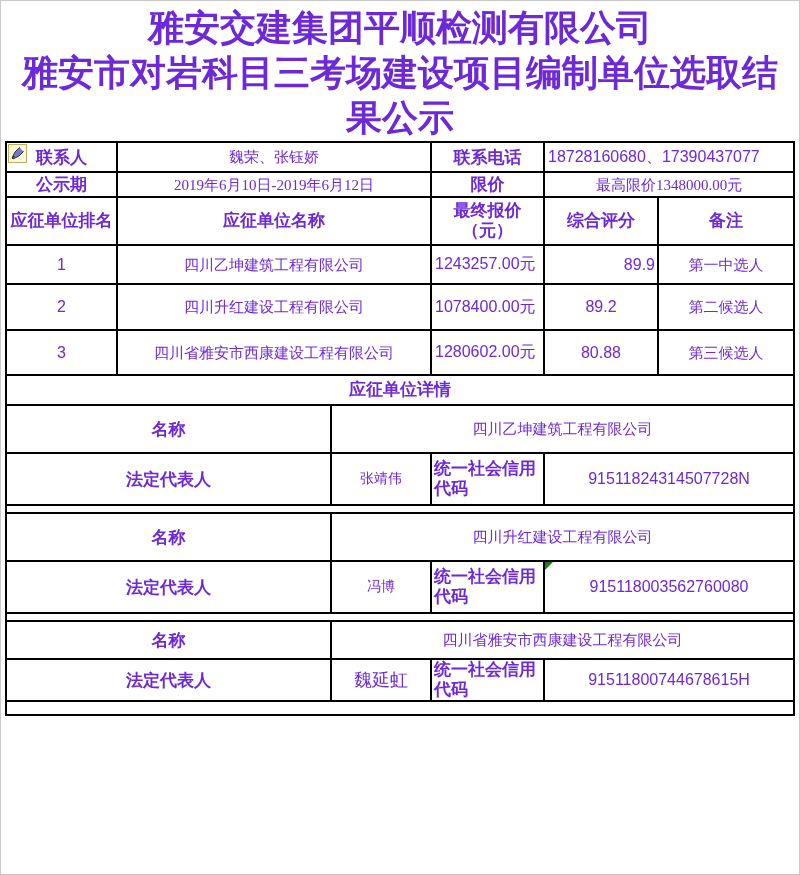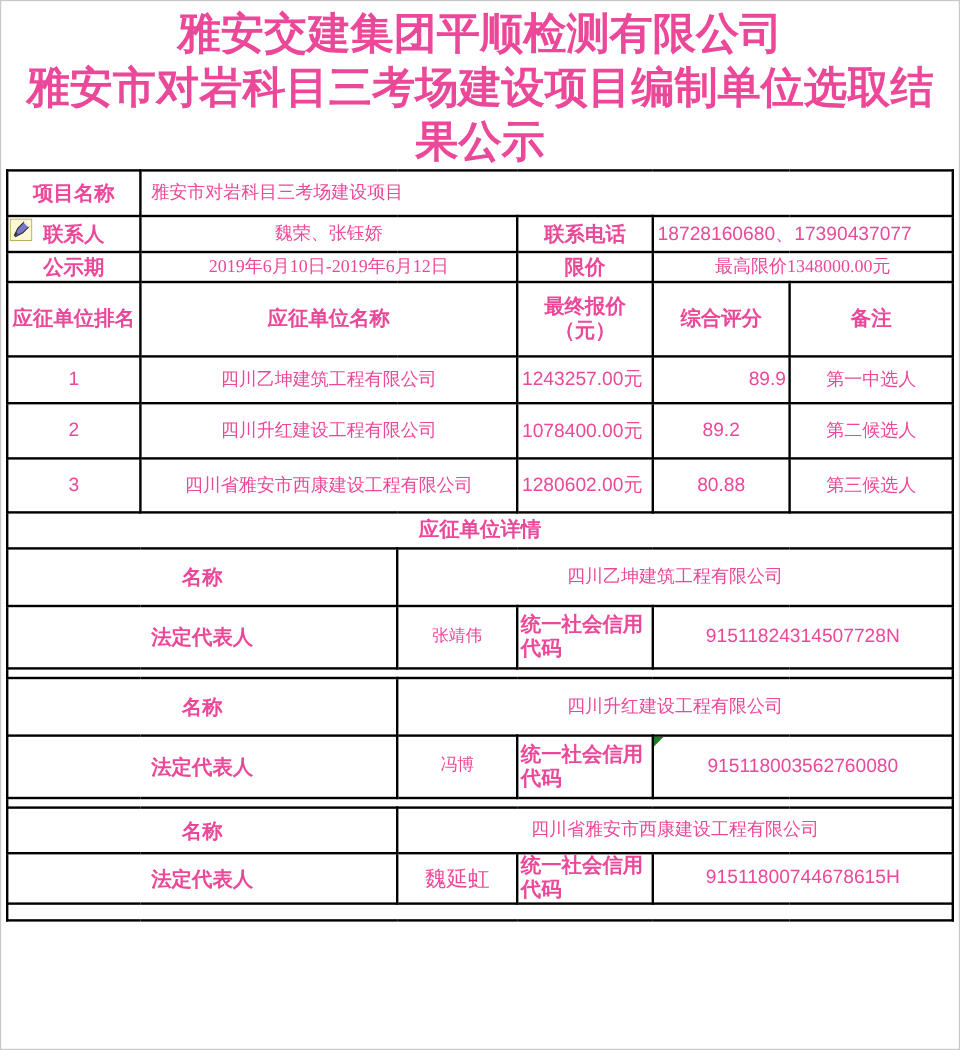--- a/index.html
+++ b/index.html
@@ -1,18 +1,18 @@
 <!DOCTYPE html>
 <html><head>
 <meta charset="utf-8">
 <style>
   html,body { margin:0; padding:0; background:#ffffff; }
   .page {
     position:relative; width:800px; height:875px; box-sizing:border-box;
-    background:#ffffff; overflow:hidden; color:#ec4899;
+    background:#ffffff; overflow:hidden; color:#6d28d9;
     border:1px solid #c9c9c9;
     font-family:"Liberation Sans", sans-serif;
   }
   .title-block {
     height:140px; box-sizing:border-box; padding:4px 16px 0;
     text-align:center; font-weight:bold; font-size:36px; line-height:45px;
     letter-spacing:0px;
   }
   table.doc {
     border-collapse:collapse; table-layout:fixed;
@@ -49,24 +49,20 @@
     <colgroup>
       <col style="width:111px">
         <col style="width:214px">
         <col style="width:100px">
       <col style="width:113px">
         <col style="width:114px">
         <col style="width:136px">
     </colgroup>
 
     <tbody>
-        <tr style="height:38px">
-      <td class="lbl">项目名称</td>
-      <td class="val vleft" colspan="5">雅安市对岩科目三考场建设项目</td>
-    </tr>
 
 
     <tr style="height:30px">
       <td class="lbl rel">
         <svg class="note-icon" viewBox="0 0 19 19">
           <rect x="0.5" y="0.5" width="18" height="18" fill="#fdf9d8" stroke="#b8b060"></rect>
           <path d="M4 14 L7 8 L12 3 L16 7 L11 12 L5 15 Z" fill="#7878c8" stroke="#333" stroke-width="1"></path>
           <path d="M4 14 L7 13 L5.5 11.5 Z" fill="#2a2a2a"></path>
           <path d="M12 3 L16 7" stroke="#ffffff" stroke-width="1.2"></path>
         </svg>
@@ -78,21 +74,21 @@
     </tr>
 
 
     <tr style="height:19px">
       <td class="lbl">公示期</td>
       <td class="val" colspan="2">2019年6月10日-2019年6月12日</td>
       <td class="lbl">限价</td>
       <td class="val" colspan="2">最高限价1348000.00元</td>
     </tr>
 
-    <tr style="height:62px">
+    <tr style="height:48px">
       <td class="hdr">应征单位排名</td>
       <td class="hdr" colspan="2">应征单位名称</td>
       <td class="hdr">
         <div>最终报价</div>
         <div>（元）</div>
       </td>
       <td class="hdr">综合评分</td>
       <td class="hdr">备注</td>
     </tr>
 

